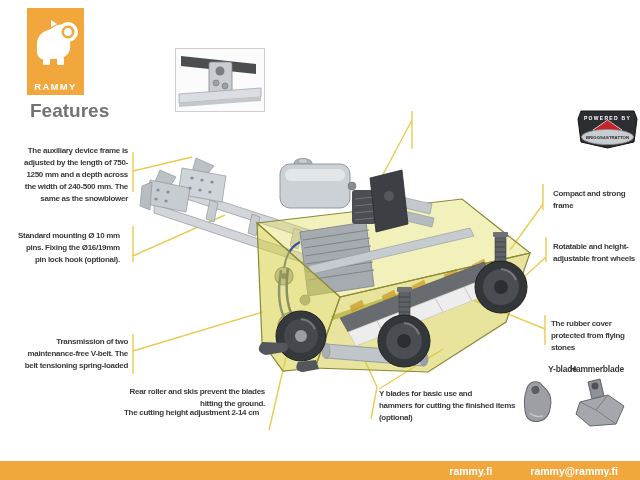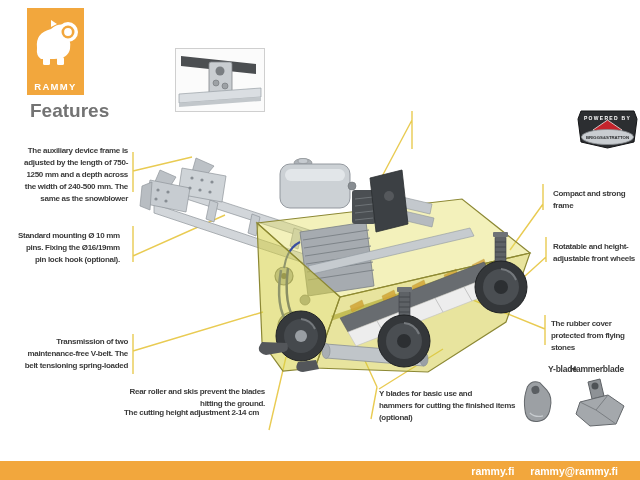--- a/index.html
+++ b/index.html
@@ -16,21 +16,21 @@
   #logo svg{position:absolute;left:0;top:0;}
   #logo .word{position:absolute;left:0;right:0;bottom:3px;text-align:center;color:#fff;font-weight:700;
               font-size:9.5px;letter-spacing:1.3px;}
   #hookphoto{position:absolute;left:175px;top:48px;width:90px;height:64px;background:#FBFBFB;
              border:1px solid #CFCFCF;box-sizing:border-box;z-index:2;}
   #badge{position:absolute;left:577px;top:107px;width:61px;height:42px;z-index:2;}
   #bladepics{position:absolute;left:516px;top:376px;width:124px;height:60px;z-index:2;}
   #footer{position:absolute;left:0;right:0;bottom:0;height:19px;background:#F2A73D;display:flex;
           justify-content:flex-end;align-items:center;gap:16px;padding-right:22px;color:#fff;
           font-weight:700;font-size:10.5px;z-index:3;}
-  #footer span{cursor:pointer;}
+  #footer span{cursor:pointer;margin-left:22px;}
 </style>
 </head>
 <body>
 
 <div id="page">
 
   <svg id="scene" viewBox="0 0 640 480">
 
     <g stroke="#E9CB52" stroke-width="1.4" fill="none">
       <path d="M133,152 V192 M133,171 L192,157"></path>

